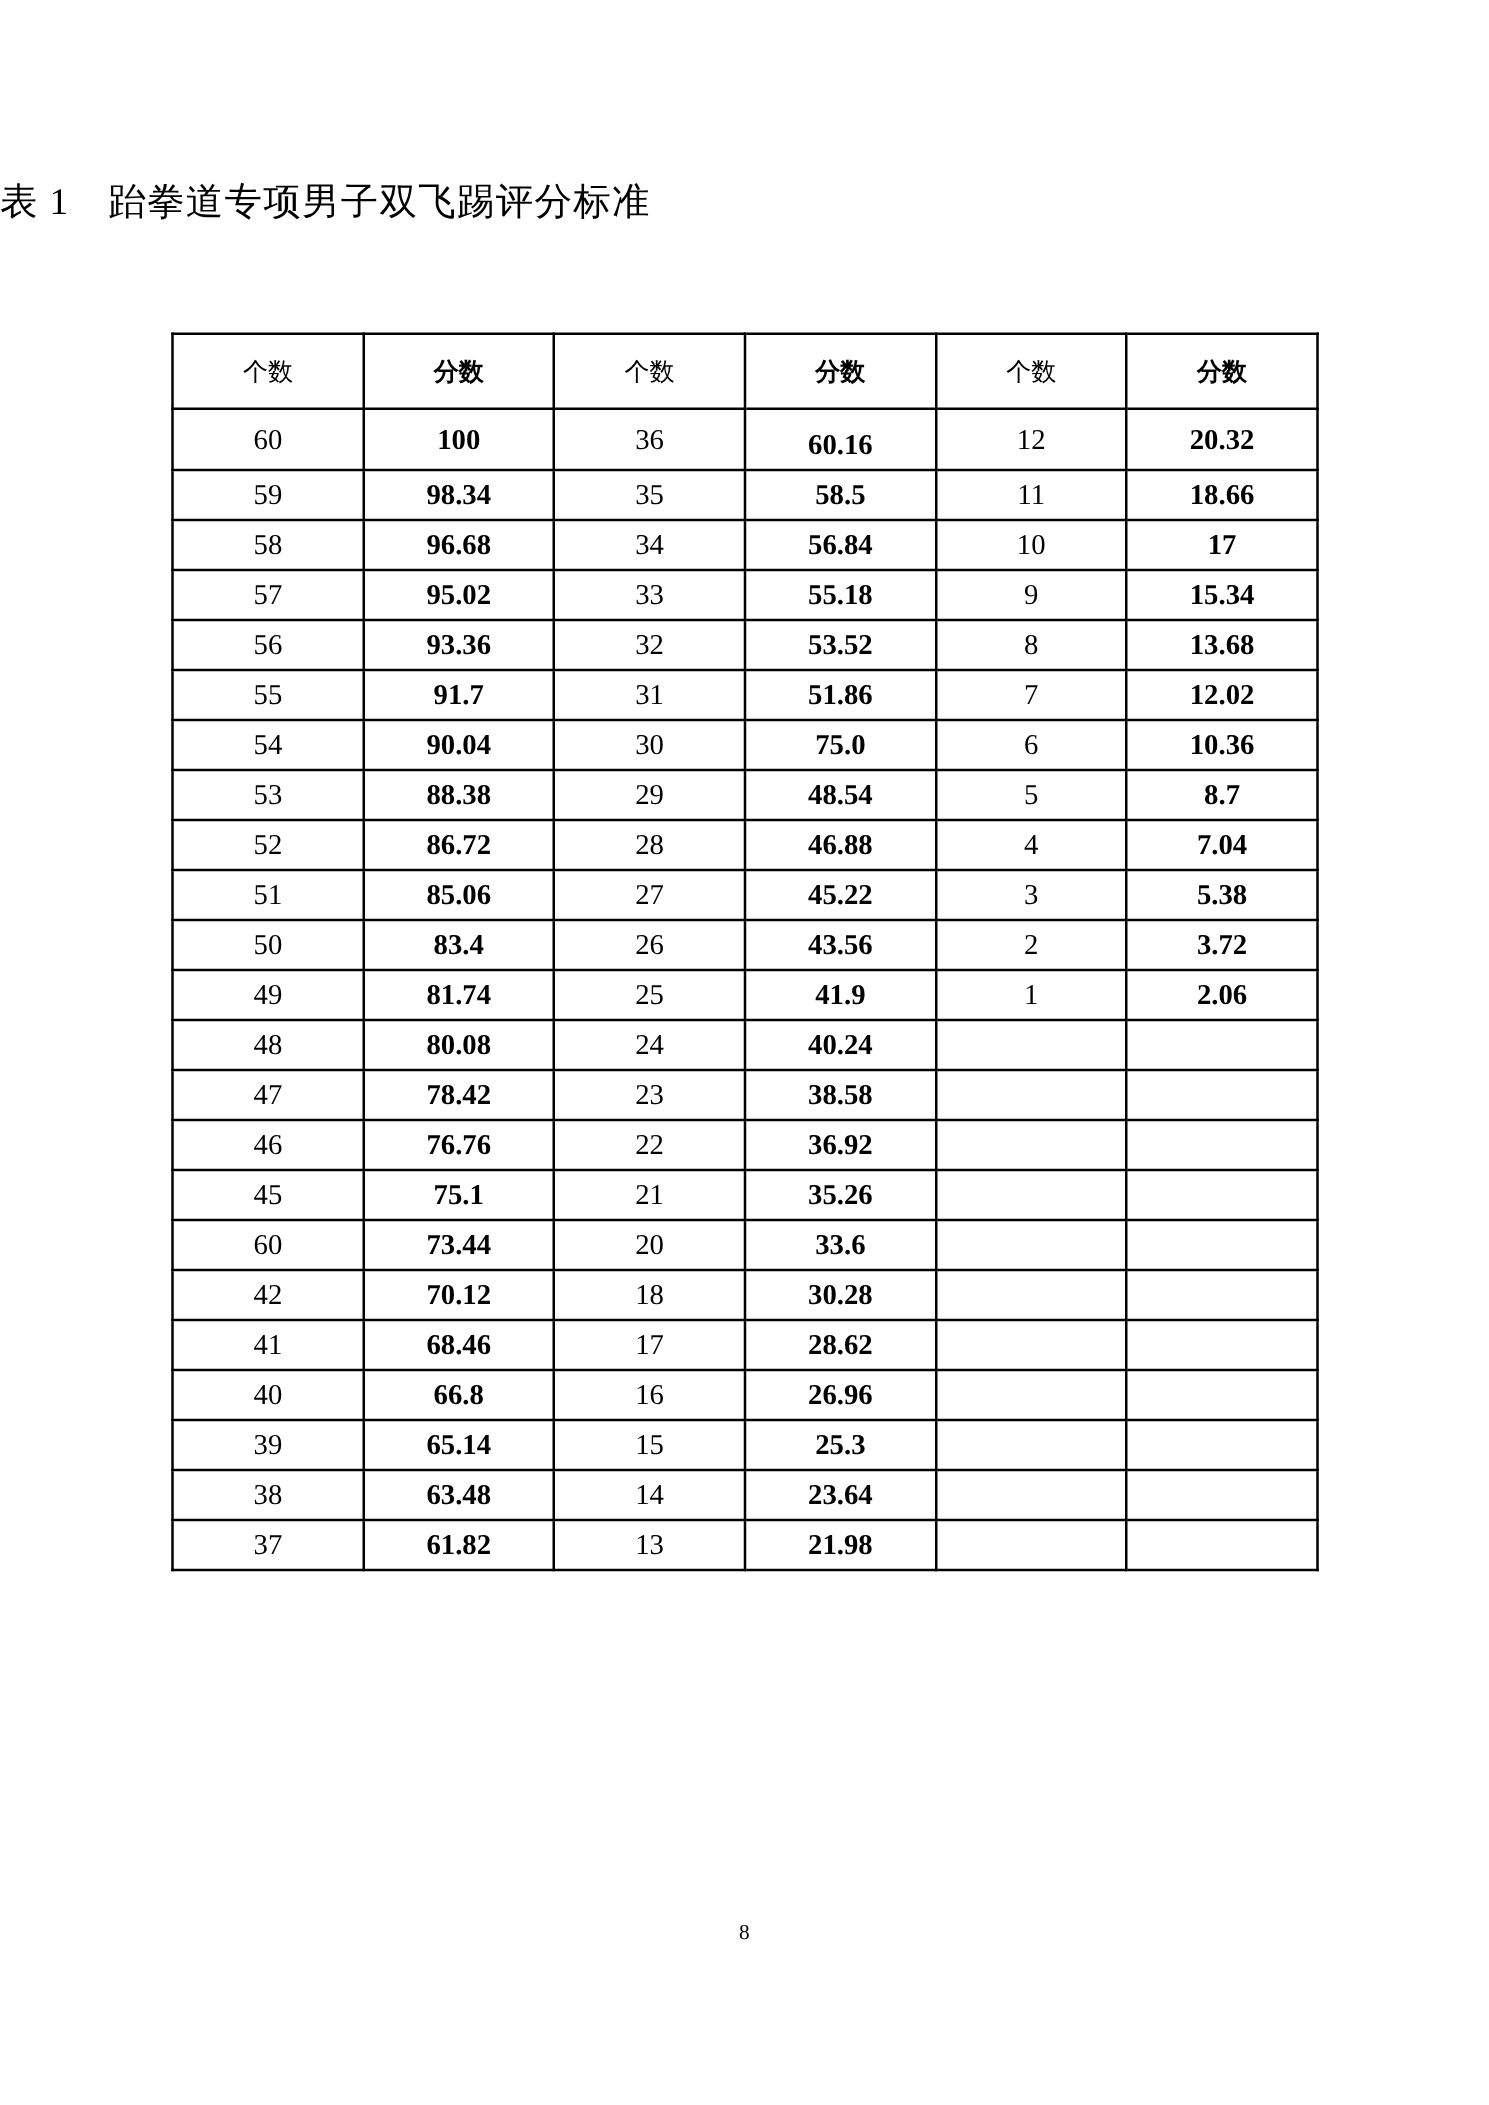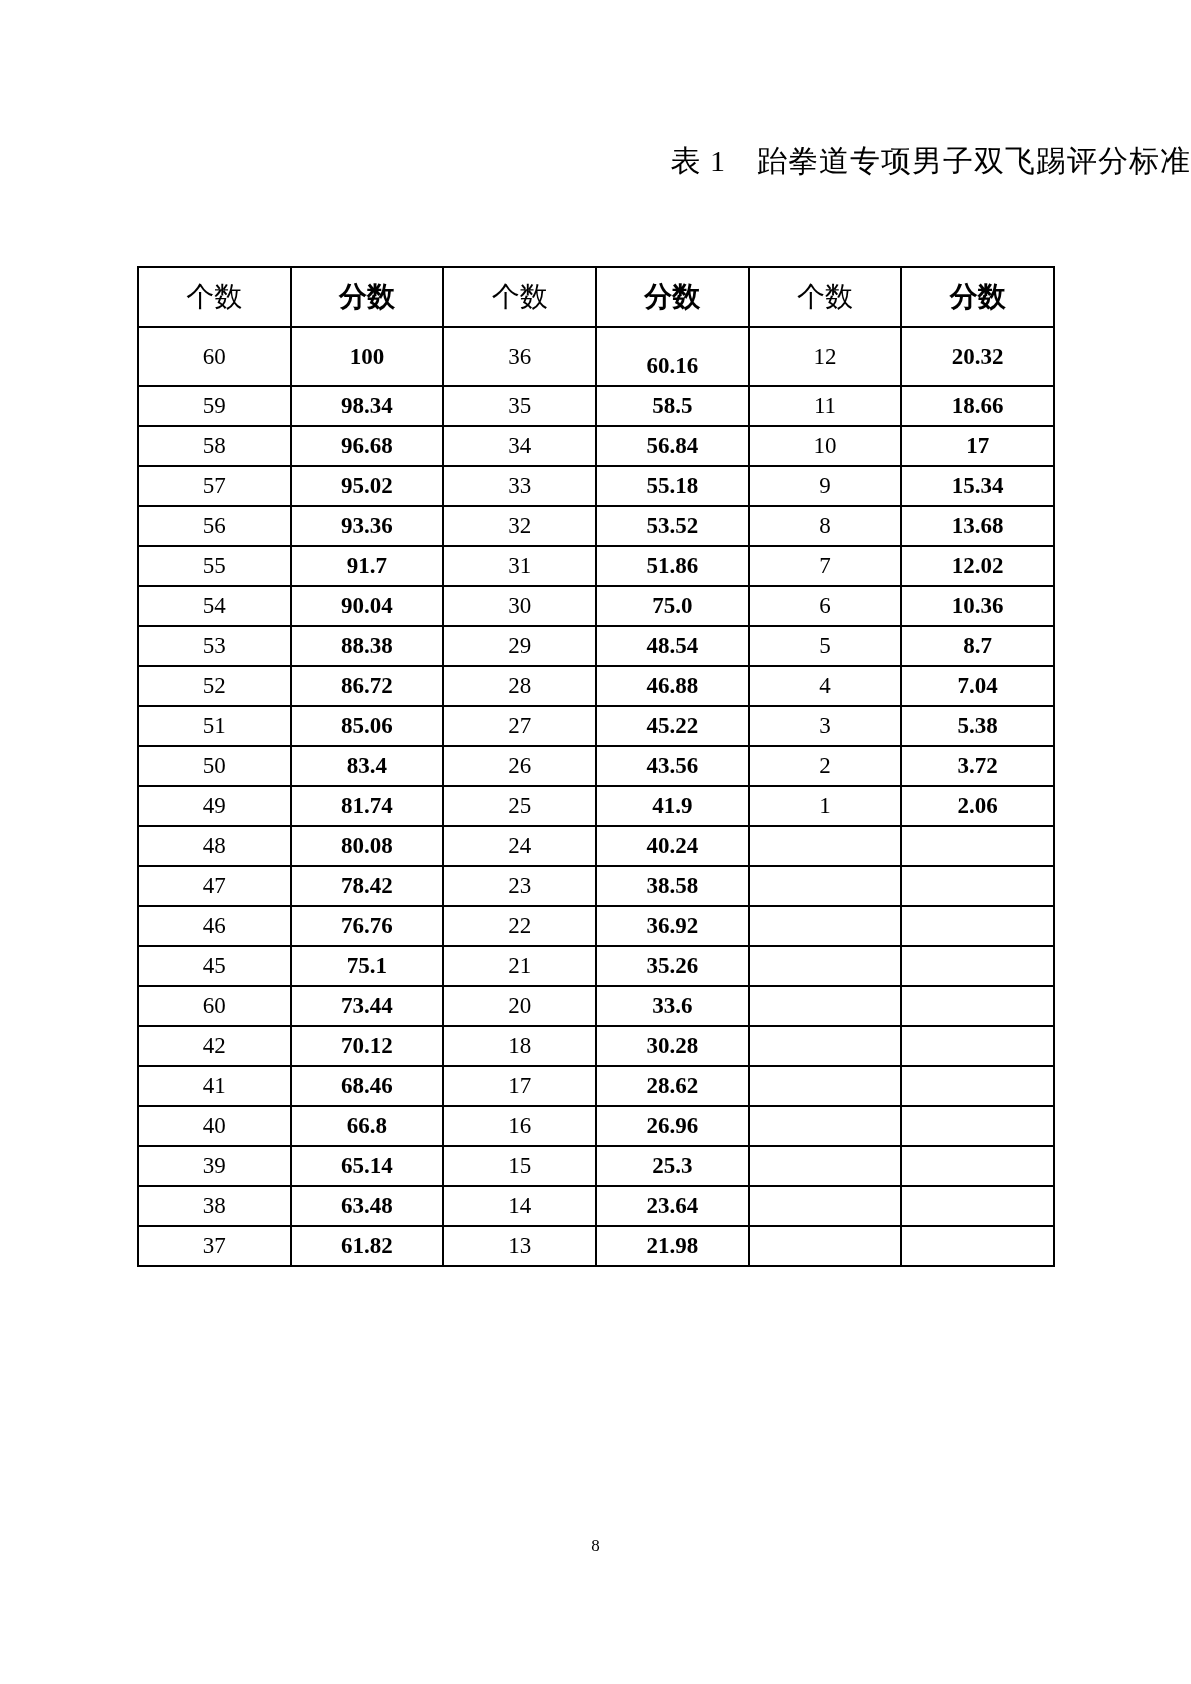--- a/index.html
+++ b/index.html
@@ -14,21 +14,21 @@
     font-family: "Liberation Serif", "DejaVu Serif", serif;
     color: #000000;
     overflow: hidden;
   }
   .doc-title {
     position: absolute;
     top: 141px;
     left: 0;
     width: 100%;
     margin: 0;
-    text-align: right;
+    text-align: left;
     font-size: 30px;
     font-weight: 400;
     letter-spacing: 1px;
   }
   table.score-table {
     position: absolute;
     left: 137px;
     top: 266px;
     width: 918px;
     border-collapse: collapse;
@@ -38,37 +38,37 @@
   .score-table td {
     border: 2px solid #000000;
     text-align: center;
     vertical-align: middle;
     padding: 0;
     overflow: hidden;
     white-space: nowrap;
   }
   .score-table th {
     height: 58px;
-    font-size: 28px;
+    font-size: 20px;
     font-weight: 400;
   }
   .score-table th.score-col {
     font-weight: 700;
     border-radius: 10px;
   }
   .score-table td {
     height: 38px;
     font-size: 23px;
     font-weight: 400;
   }
   .score-table td.score {
     font-weight: 700;
   }
   .score-table td.baseline-low {
-    padding-top: 19px;
+    padding-top: 9px;
   }
   .page-number {
     position: absolute;
     top: 1536px;
     left: 0;
     width: 100%;
     text-align: center;
     font-size: 17px;
   }
 </style>

